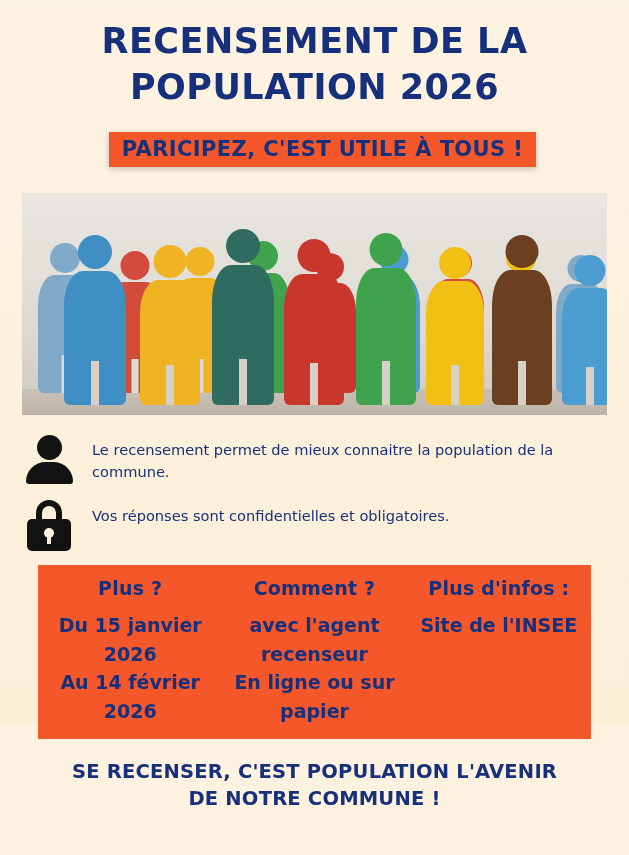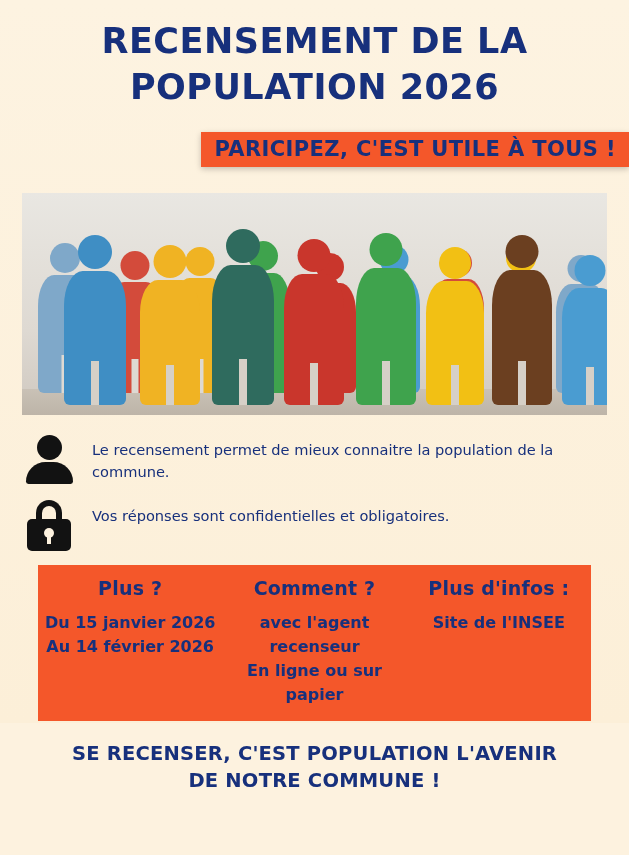--- a/index.html
+++ b/index.html
@@ -28,21 +28,21 @@
   }
   .title-line {
     font-family: "DejaVu Sans", sans-serif;
     font-weight: bold;
     font-size: 35px;
     letter-spacing: 0.5px;
     color: #17307c;
     line-height: 1.32;
   }
   .subtitle-wrap {
-    text-align: right;
+    text-align: center;
     margin-top: 22px;
     margin-left: 16px;
   }
   .subtitle {
     display: inline-block;
     background: #f4572a;
     color: #17307c;
     font-weight: bold;
     font-size: 21px;
     letter-spacing: 0.4px;
@@ -208,21 +208,21 @@
     color: #17307c;
     padding: 0 6px;
   }
   .infocol .h {
     font-weight: bold;
     font-size: 19px;
     margin-bottom: 12px;
     letter-spacing: 0.2px;
   }
   .infocol .l {
-    font-size: 16px;
+    font-size: 19px;
     line-height: 1.5;
     font-weight: bold;
   }
 
   
   .footer {
     margin-top: 20px;
     text-align: center;
     color: #17307c;
     font-weight: bold;

